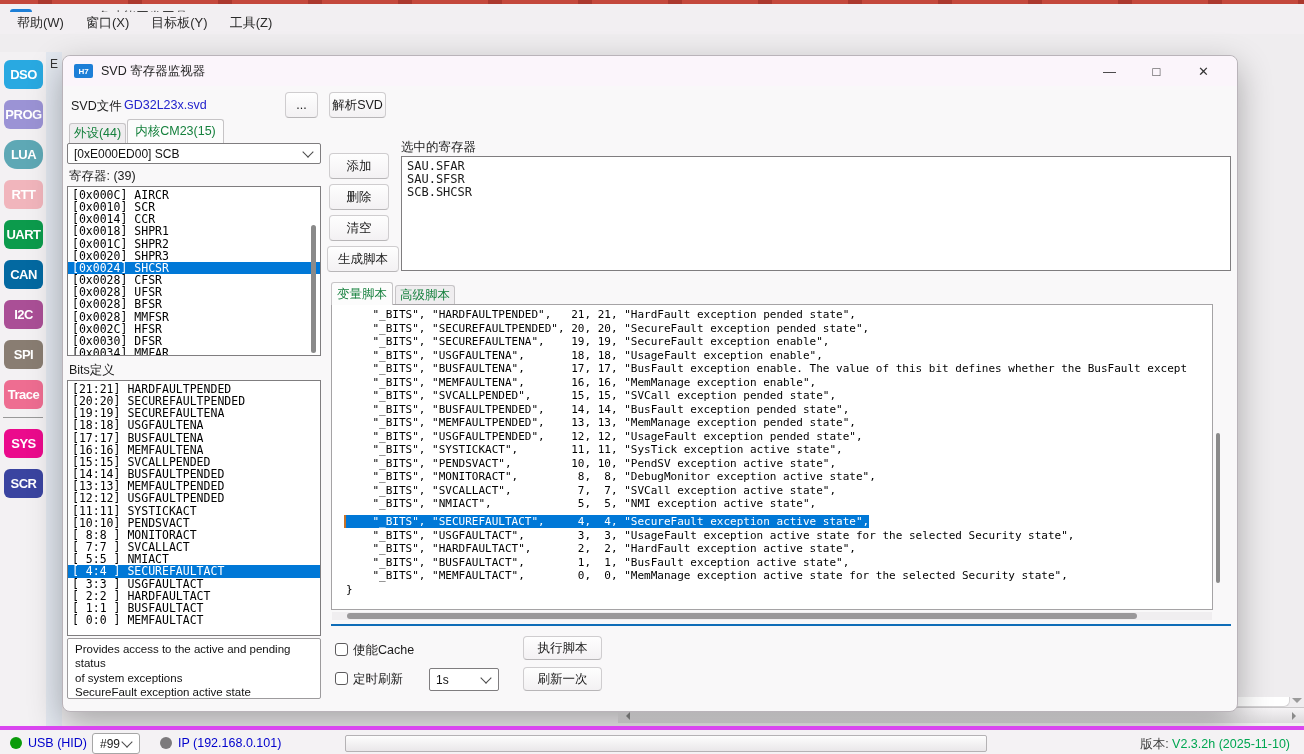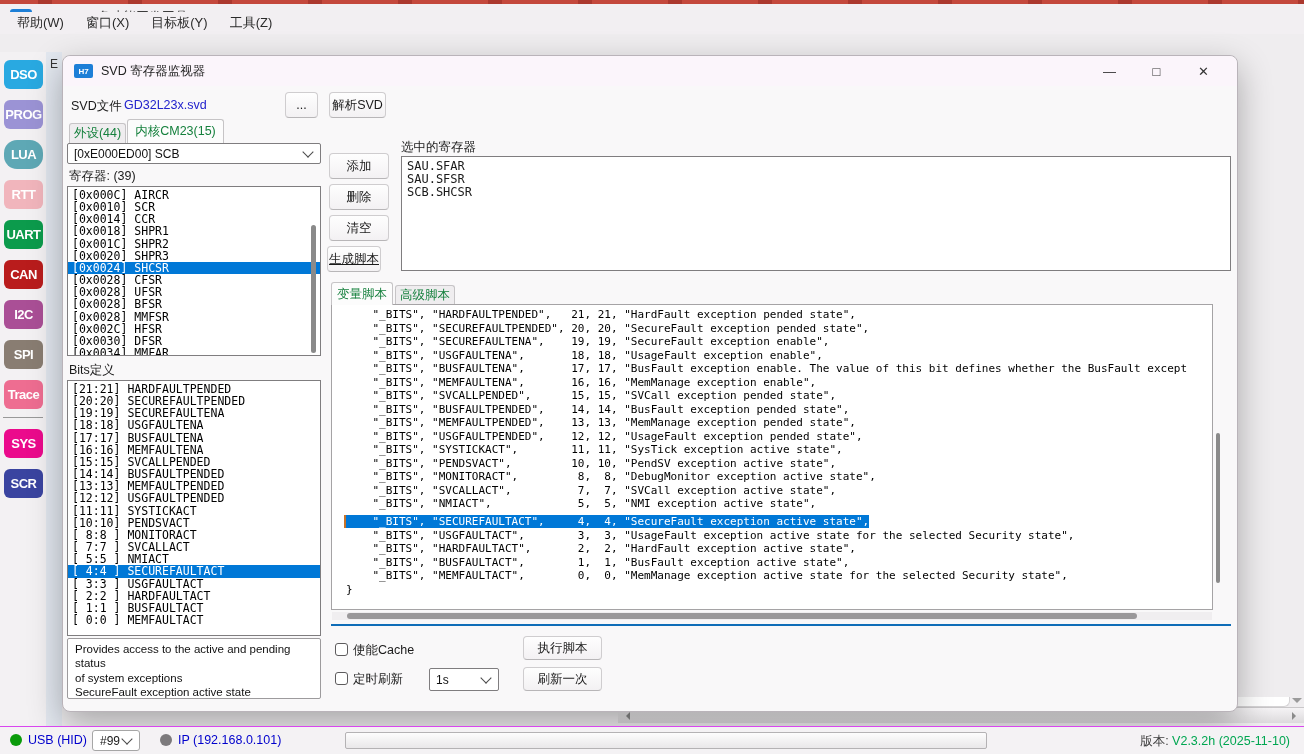--- a/index.html
+++ b/index.html
@@ -38,21 +38,21 @@
     border:5px solid transparent; border-top-color:#9a9a9a; border-bottom-width:0; }
   
   .sidebar { position:absolute; left:0; top:52px; width:46px; height:674px; background:#f3f1f3; }
   .side-btn { position:relative; width:39px; height:29px; margin:11px 0 0 4px; border-radius:6px;
     color:#fff; font-weight:bold; font-size:13px; display:flex; align-items:center; justify-content:center;
     letter-spacing:-0.5px; }
   .side-btn:first-child { margin-top:8px; }
   .side-divider { width:40px; height:1px; background:#999; margin:8px 0 0 3px; }
   
   .statusbar { position:absolute; left:0; top:726px; width:1304px; height:28px; background:#f4f2f4;
-    border-top:1px solid #d946ef; }
+    border-top:4px solid #d946ef; }
   .dot { position:absolute; width:12px; height:12px; border-radius:50%; top:7px; }
   .sb-text { position:absolute; top:6px; font-size:12.5px; color:#0000cc; }
   .sb-combo { position:absolute; left:92px; top:3px; width:48px; height:21px; background:#fff;
     border:1px solid #a6a6a6; border-radius:3px; font-size:12px; color:#1a1a1a;
     display:flex; align-items:center; padding-left:7px; }
   .progressbar { position:absolute; left:345px; top:5px; width:642px; height:17px; border:1px solid #b4b2b4;
     border-radius:2px; background:linear-gradient(#fdfdfd,#e9e7e9); }
   .version { position:absolute; right:14px; top:6px; font-size:12.5px; color:#3c3c3c;margin-left:44px; }
   .version b { color:#00a651; font-weight:normal; }
   
@@ -129,21 +129,21 @@
     <div class="arr arr-right"></div>
   </div>
   <div class="vscroll-corner"></div>
 
   <div class="sidebar" id="sidebar">
       <div class="side-btn" style="background: rgb(41, 169, 225);">DSO</div>
       <div class="side-btn" style="background: rgb(155, 147, 213);">PROG</div>
       <div class="side-btn" style="background: rgb(94, 168, 181); border-radius: 13px;">LUA</div>
       <div class="side-btn" style="background: rgb(241, 181, 188);">RTT</div>
       <div class="side-btn" style="background: rgb(12, 155, 76);">UART</div>
-      <div class="side-btn" style="background: #b91c1c;">CAN</div>
+      <div class="side-btn" style="background: #0369a1;">CAN</div>
       <div class="side-btn" style="background: rgb(170, 79, 150);">I2C</div>
       <div class="side-btn" style="background: rgb(137, 125, 114);">SPI</div>
       <div class="side-btn" style="background: rgb(238, 109, 145);">Trace</div>
       <div class="side-divider"></div>
       <div class="side-btn" style="background: rgb(235, 10, 140);">SYS</div>
       <div class="side-btn" style="background: rgb(58, 68, 160);">SCR</div>
     </div>
 
   <div class="dialog">
     <div class="dlg-titlebar">
@@ -214,21 +214,21 @@
 
     <div class="descbox" id="desc-box" style="left:4px; top:582px; width:254px; height:61px;">
         <div class="desc-line">Provides access to the active and pending status</div>
         <div class="desc-line">of system exceptions</div>
         <div class="desc-line">SecureFault exception active state</div>
       </div>
 
     <div class="btn" style="left:266px; top:97px; width:60px; height:26px;">添加</div>
     <div class="btn" style="left:266px; top:128px; width:60px; height:26px;">删除</div>
     <div class="btn" style="left:266px; top:159px; width:60px; height:26px;">清空</div>
-    <div class="btn" style="left:264px; top:190px; width:54px; height:26px;text-decoration:underline;">生成脚本</div>
+    <div class="btn" style="left:264px; top:190px; width:72px; height:26px;">生成脚本</div>
 
     <div class="lbl" style="left:338px; top:83px;">选中的寄存器</div>
     <div class="selregs" id="selregs" style="left:338px; top:100px; width:830px; height:115px;">
         <div class="selreg-line">SAU.SFAR</div>
         <div class="selreg-line">SAU.SFSR</div>
         <div class="selreg-line">SCB.SHCSR</div>
       </div>
 
     <div class="tab active" style="left:268px; top:226px; width:62px; height:23px;">变量脚本</div>
     <div class="tab" style="left:332px; top:229px; width:60px; height:20px;">高级脚本</div>

